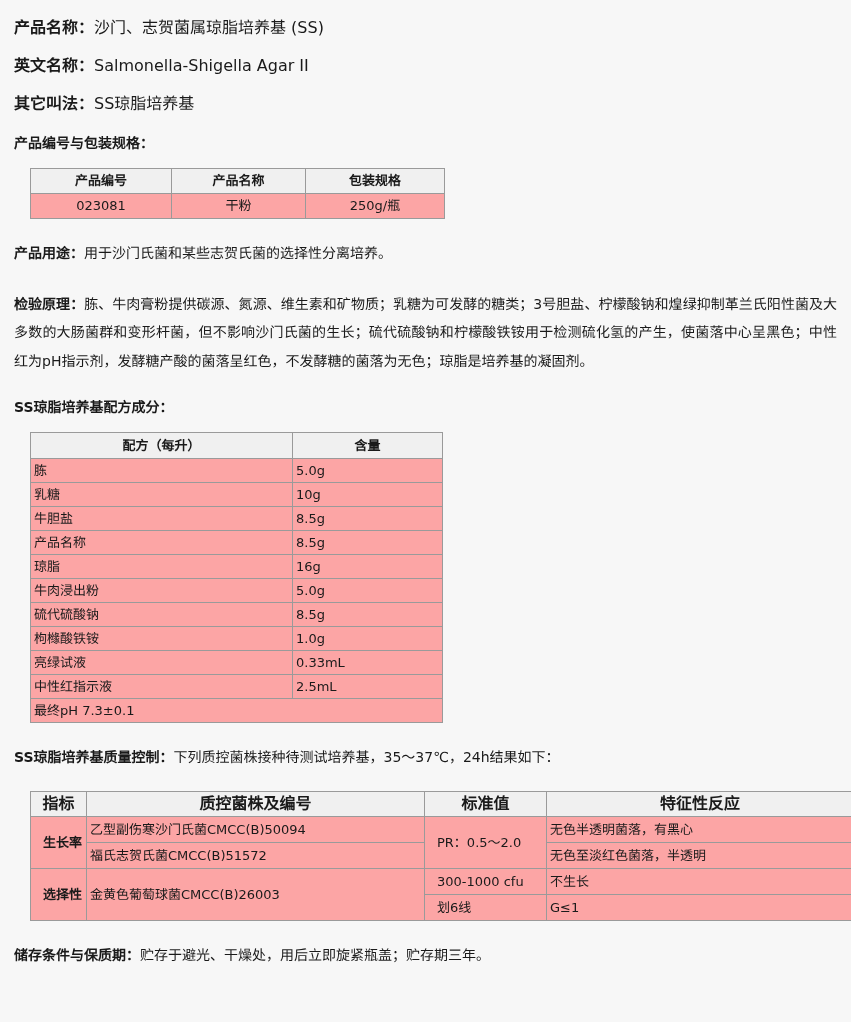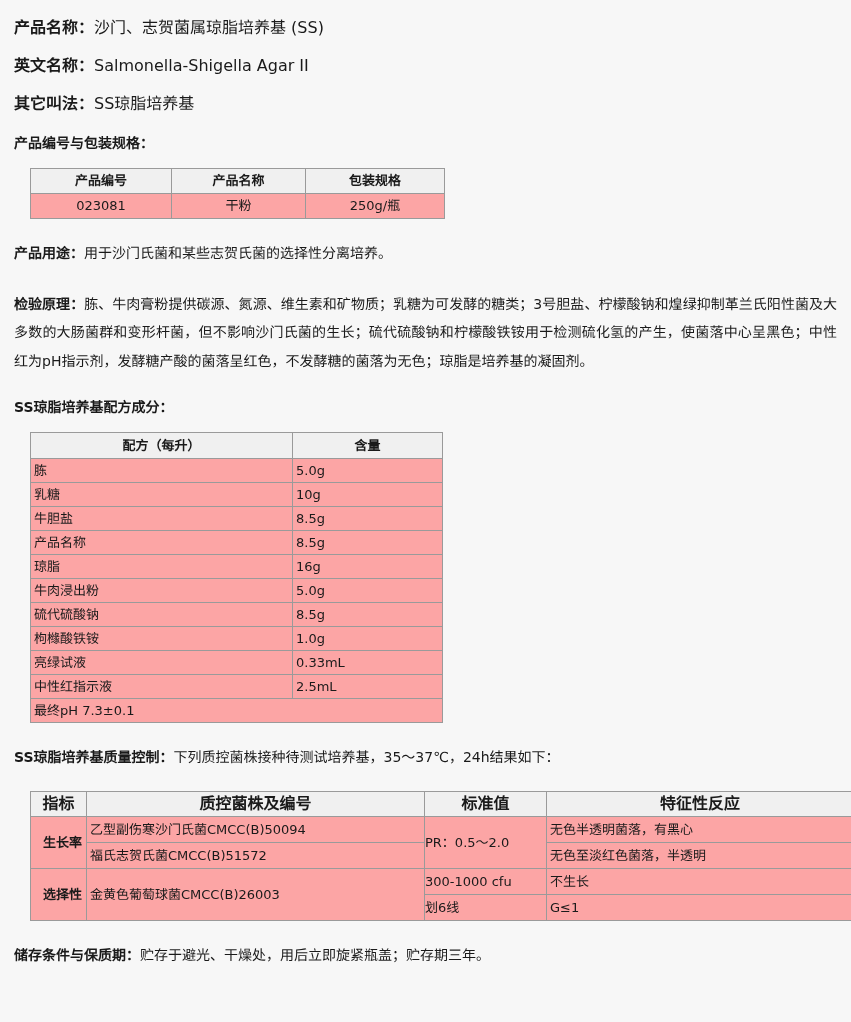--- a/index.html
+++ b/index.html
@@ -135,21 +135,21 @@
     text-align: left;
     padding-left: 3px;
     font-size: 13px;
   }
   .tbl-qc td.idx {
     text-align: center;
     font-weight: bold;
     padding-left: 12px;
   }
   .tbl-qc td.std {
-    padding-left: 0;
+    padding-left: 12px;
   }
 </style>
 </head>
 <body>
 
 <div class="page">
 
   <p class="kv-line">
     <span class="lbl">产品名称：</span><span class="val">沙门、志贺菌属琼脂培养基 (SS)</span>
   </p>

